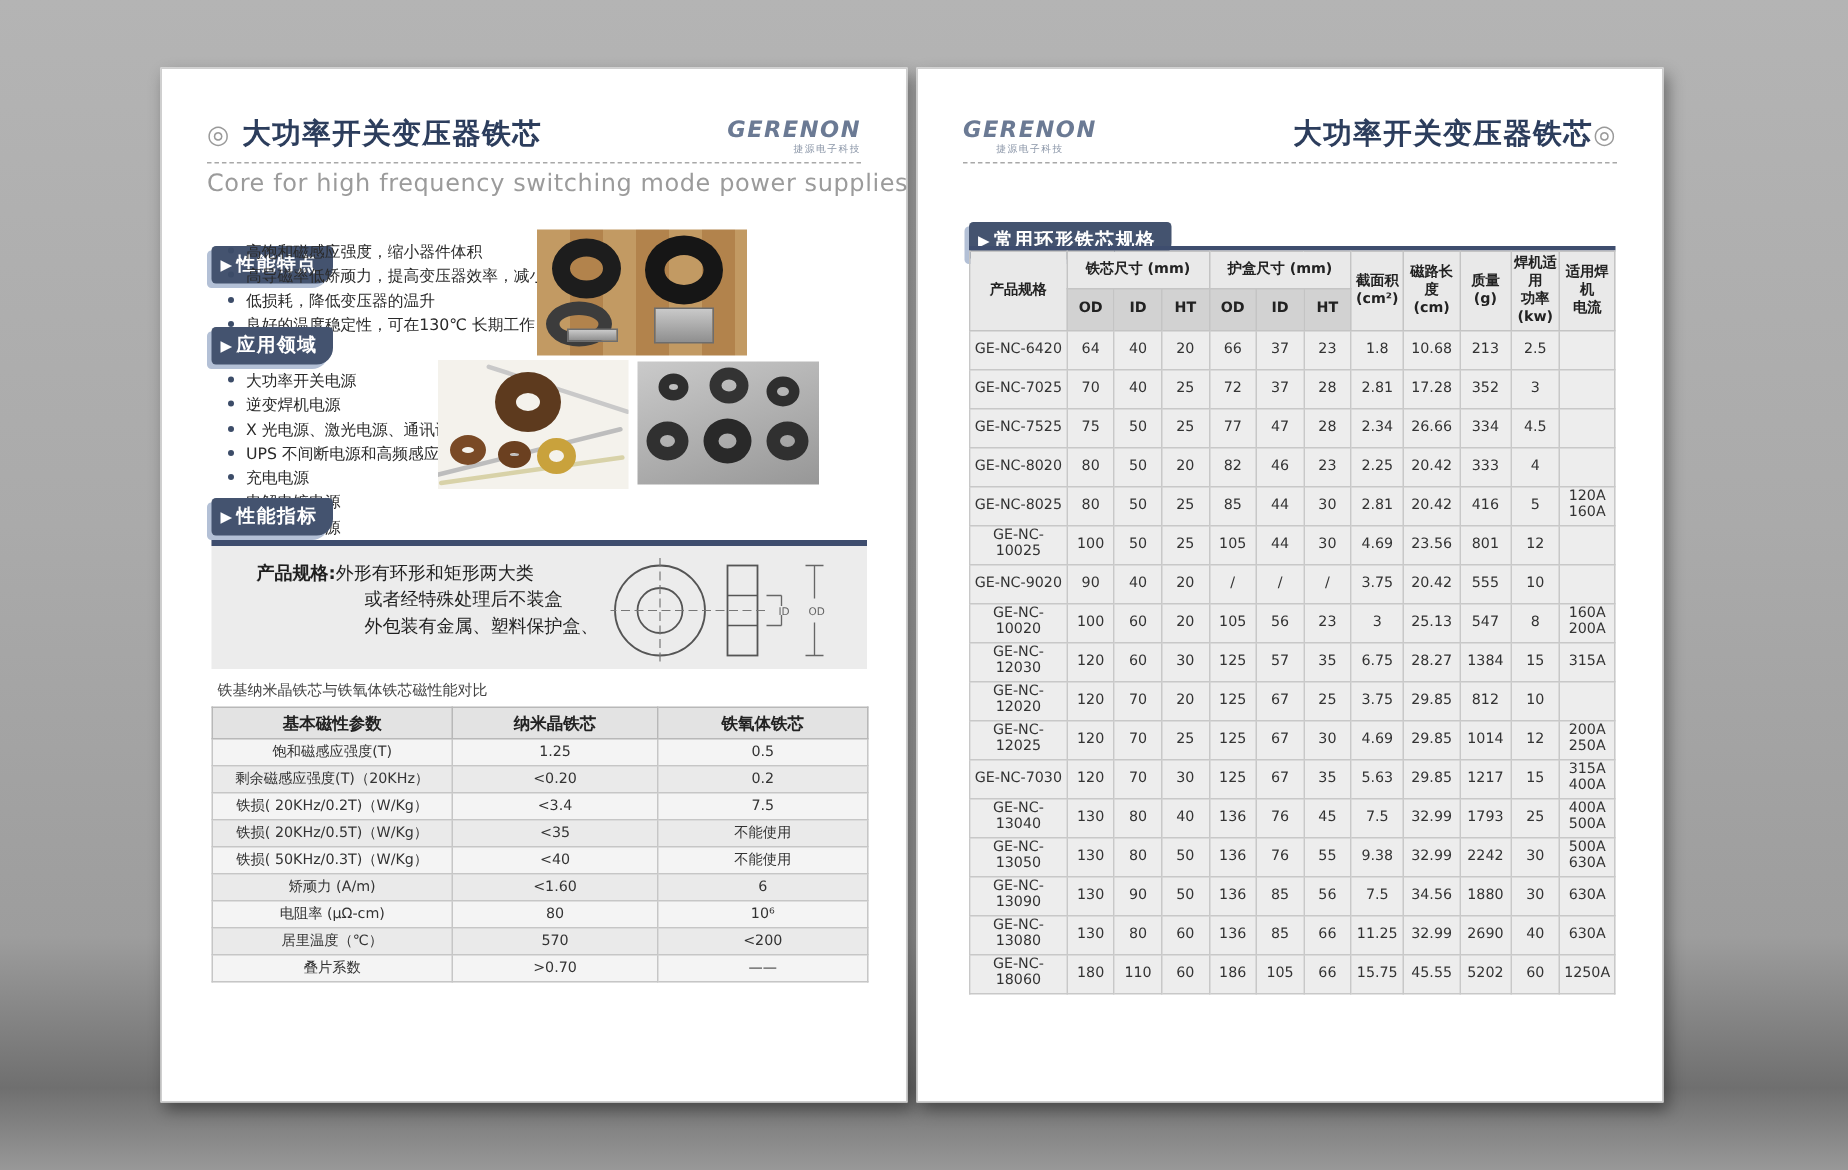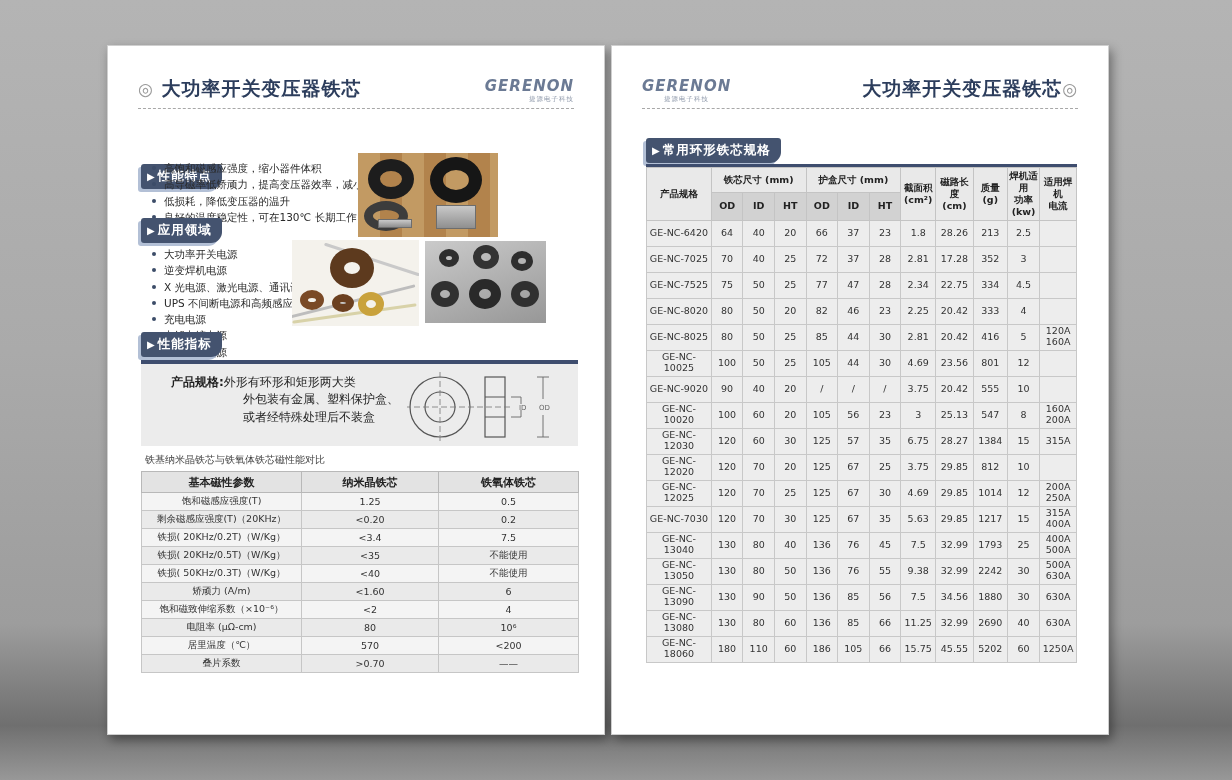--- a/index.html
+++ b/index.html
@@ -87,20 +87,21 @@
 
 <div class="page page-left">
 
   <div class="hdr">
     <div class="hdr-title"><span class="hdr-mark">◎</span> <span>大功率开关变压器铁芯</span></div>
     <div class="logo">
       <div class="logo-name">GERENON</div>
       <div class="logo-tag">捷源电子科技</div>
     </div>
   </div>
+  <div class="subtitle">Core for high frequency switching mode power supplies</div>
 
   <div class="badge" style="left:33px; top:86px;margin-top:32px;"><span class="tri">▶</span><span>性能特点</span></div>
   <ul class="bullets" style="top:114px;">
       <li><span class="dot"></span><span>高饱和磁感应强度，缩小器件体积</span></li>
       <li><span class="dot"></span><span>高导磁率低矫顽力，提高变压器效率，减小激磁功率</span></li>
       <li><span class="dot"></span><span>低损耗，降低变压器的温升</span></li>
       <li><span class="dot"></span><span>良好的温度稳定性，可在130℃ 长期工作</span></li>
     </ul>
 
   <div class="photo ph1" style="left:250px; top:107px; width:140px; height:84px;">
@@ -139,22 +140,22 @@
     <div class="ring" style="left:6px;  top:40px; width:28px; height:26px; border:9px solid #303030;"></div>
     <div class="ring" style="left:44px; top:38px; width:32px; height:30px; border:10px solid #292929;"></div>
     <div class="ring" style="left:86px; top:40px; width:28px; height:26px; border:9px solid #303030;"></div>
   </div>
 
   <div class="badge" style="left:33px; top:286px;"><span class="tri">▶</span><span>性能指标</span></div>
 
   <div class="spec-box">
     <div class="spec-text">
       <div><span class="spec-label">产品规格:</span><span>外形有环形和矩形两大类</span></div>
+      <div class="spec-line2">或者经特殊处理后不装盒</div>
       <div class="spec-line2">外包装有金属、塑料保护盒、</div>
-      <div class="spec-line2">或者经特殊处理后不装盒</div>
     </div>
     <svg class="spec-diagram" width="148" height="70" viewBox="0 0 148 70">
       <circle cx="33" cy="35" r="30" fill="none" stroke="#555" stroke-width="1.2"></circle>
       <circle cx="33" cy="35" r="15" fill="none" stroke="#555" stroke-width="1.2"></circle>
       <line x1="-2" y1="35" x2="68" y2="35" stroke="#777" stroke-width="0.8" stroke-dasharray="6 3"></line>
       <line x1="33" y1="0" x2="33" y2="70" stroke="#777" stroke-width="0.8" stroke-dasharray="6 3"></line>
       <rect x="78" y="5" width="20" height="60" fill="none" stroke="#555" stroke-width="1.2"></rect>
       <line x1="78" y1="25" x2="98" y2="25" stroke="#555" stroke-width="1"></line>
       <line x1="78" y1="45" x2="98" y2="45" stroke="#555" stroke-width="1"></line>
       <line x1="70" y1="35" x2="106" y2="35" stroke="#777" stroke-width="0.8" stroke-dasharray="6 3"></line>
@@ -205,25 +206,20 @@
             <td>铁损( 50KHz/0.3T)（W/Kg）</td>
             <td>&lt;40</td>
             <td>不能使用</td>
           </tr>
           <tr>
             <td>矫顽力 (A/m)</td>
             <td>&lt;1.60</td>
             <td>6</td>
           </tr>
           <tr>
-            <td>饱和磁致伸缩系数（×10⁻⁶）</td>
-            <td>&lt;2</td>
-            <td>4</td>
-          </tr>
-          <tr>
             <td>电阻率 (μΩ-cm)</td>
             <td>80</td>
             <td>10⁶</td>
           </tr>
           <tr>
             <td>居里温度（℃）</td>
             <td>570</td>
             <td>&lt;200</td>
           </tr>
           <tr>
@@ -239,21 +235,21 @@
 <div class="page page-right">
 
   <div class="hdr">
     <div class="logo" style="text-align:left;">
       <div class="logo-name">GERENON</div>
       <div class="logo-tag" style="text-align:center;">捷源电子科技</div>
     </div>
     <div class="hdr-title"><span>大功率开关变压器铁芯</span><span class="hdr-mark">◎</span></div>
   </div>
 
-  <div class="badge" style="left:34px; top:92px;"><span class="tri">▶</span><span>常用环形铁芯规格</span></div>
+  <div class="badge" style="left:34px; top:102px;"><span class="tri">▶</span><span>常用环形铁芯规格</span></div>
 
   <div class="spec-tbl-wrap">
     <table class="spec">
       <colgroup>
         <col class="p">
           <col class="d">
           <col class="d">
           <col class="d">
         <col class="d">
           <col class="d">
@@ -291,21 +287,21 @@
       <tbody>
           <tr>
             <td>GE-NC-6420</td>
             <td>64</td>
             <td>40</td>
             <td>20</td>
             <td>66</td>
             <td>37</td>
             <td>23</td>
             <td>1.8</td>
-            <td>28.26</td>
+            <td>10.68</td>
             <td>213</td>
             <td>2.5</td>
             <td></td>
           </tr>
           <tr>
             <td>GE-NC-7025</td>
             <td>70</td>
             <td>40</td>
             <td>25</td>
             <td>72</td>
@@ -319,21 +315,21 @@
           </tr>
           <tr>
             <td>GE-NC-7525</td>
             <td>75</td>
             <td>50</td>
             <td>25</td>
             <td>77</td>
             <td>47</td>
             <td>28</td>
             <td>2.34</td>
-            <td>22.75</td>
+            <td>26.66</td>
             <td>334</td>
             <td>4.5</td>
             <td></td>
           </tr>
           <tr>
             <td>GE-NC-8020</td>
             <td>80</td>
             <td>50</td>
             <td>20</td>
             <td>82</td>

